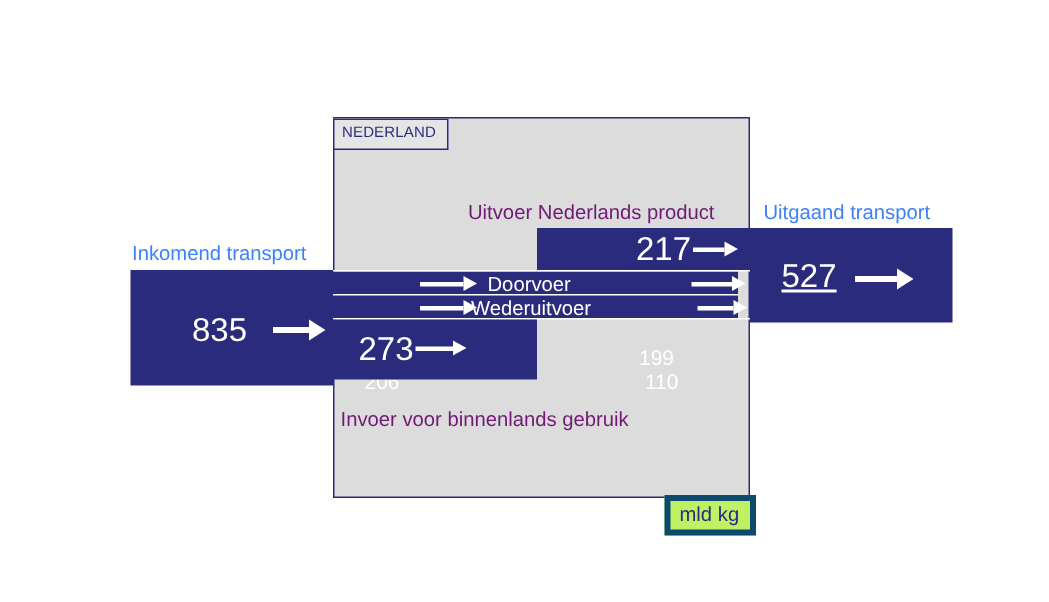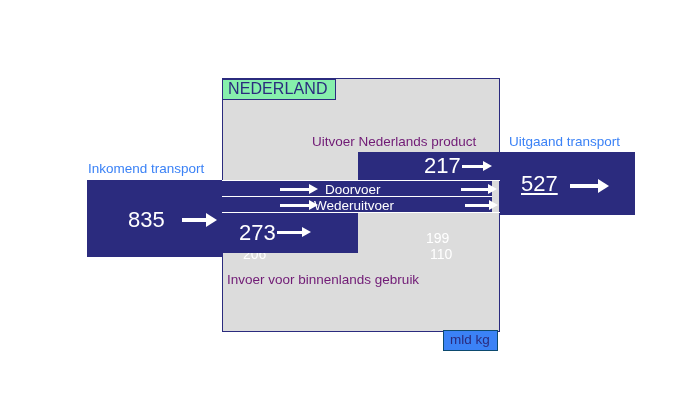--- a/index.html
+++ b/index.html
@@ -14,28 +14,28 @@
   .navy{background:#2b2b7e;}
 
   
   #nl-box{
     position:absolute;left:222px;top:78px;width:278px;height:254px;
     background:#dcdcdc;border:1px solid #2b2b7e;box-sizing:border-box;
   }
   #nl-tag{
     position:absolute;left:222px;top:79px;
     padding:1px 7px 2px 5px;
-    background:#86efac;border:1px solid #2b2b7e;
-    font-size:16px;line-height:16px;letter-spacing:.1px;
+    background:#e5e5e5;border:1px solid #2b2b7e;
+    font-size:10px;line-height:16px;letter-spacing:.1px;
     color:#2b2b7e;white-space:nowrap;box-sizing:border-box;
   }
   #mld-tag{
     position:absolute;left:443px;top:330px;
     padding:1px 7px 2px 6px;
-    background:#3b82f6;border:1px solid #0c4a6e;
+    background:#bef264;border:4px solid #0c4a6e;
     font-size:13.5px;line-height:16px;color:#2b2b7e;white-space:nowrap;
   }
 
   
   .band{position:absolute;box-sizing:border-box;background:#2b2b7e;}
 
   #band-in{left:87px;top:180px;width:135px;height:77px;}
   #band-217{left:358px;top:152px;width:142px;height:28px;}
   #band-mid{left:222px;top:181px;width:270px;height:31px;}
   #band-273{left:222px;top:213px;width:136px;height:40px;}

